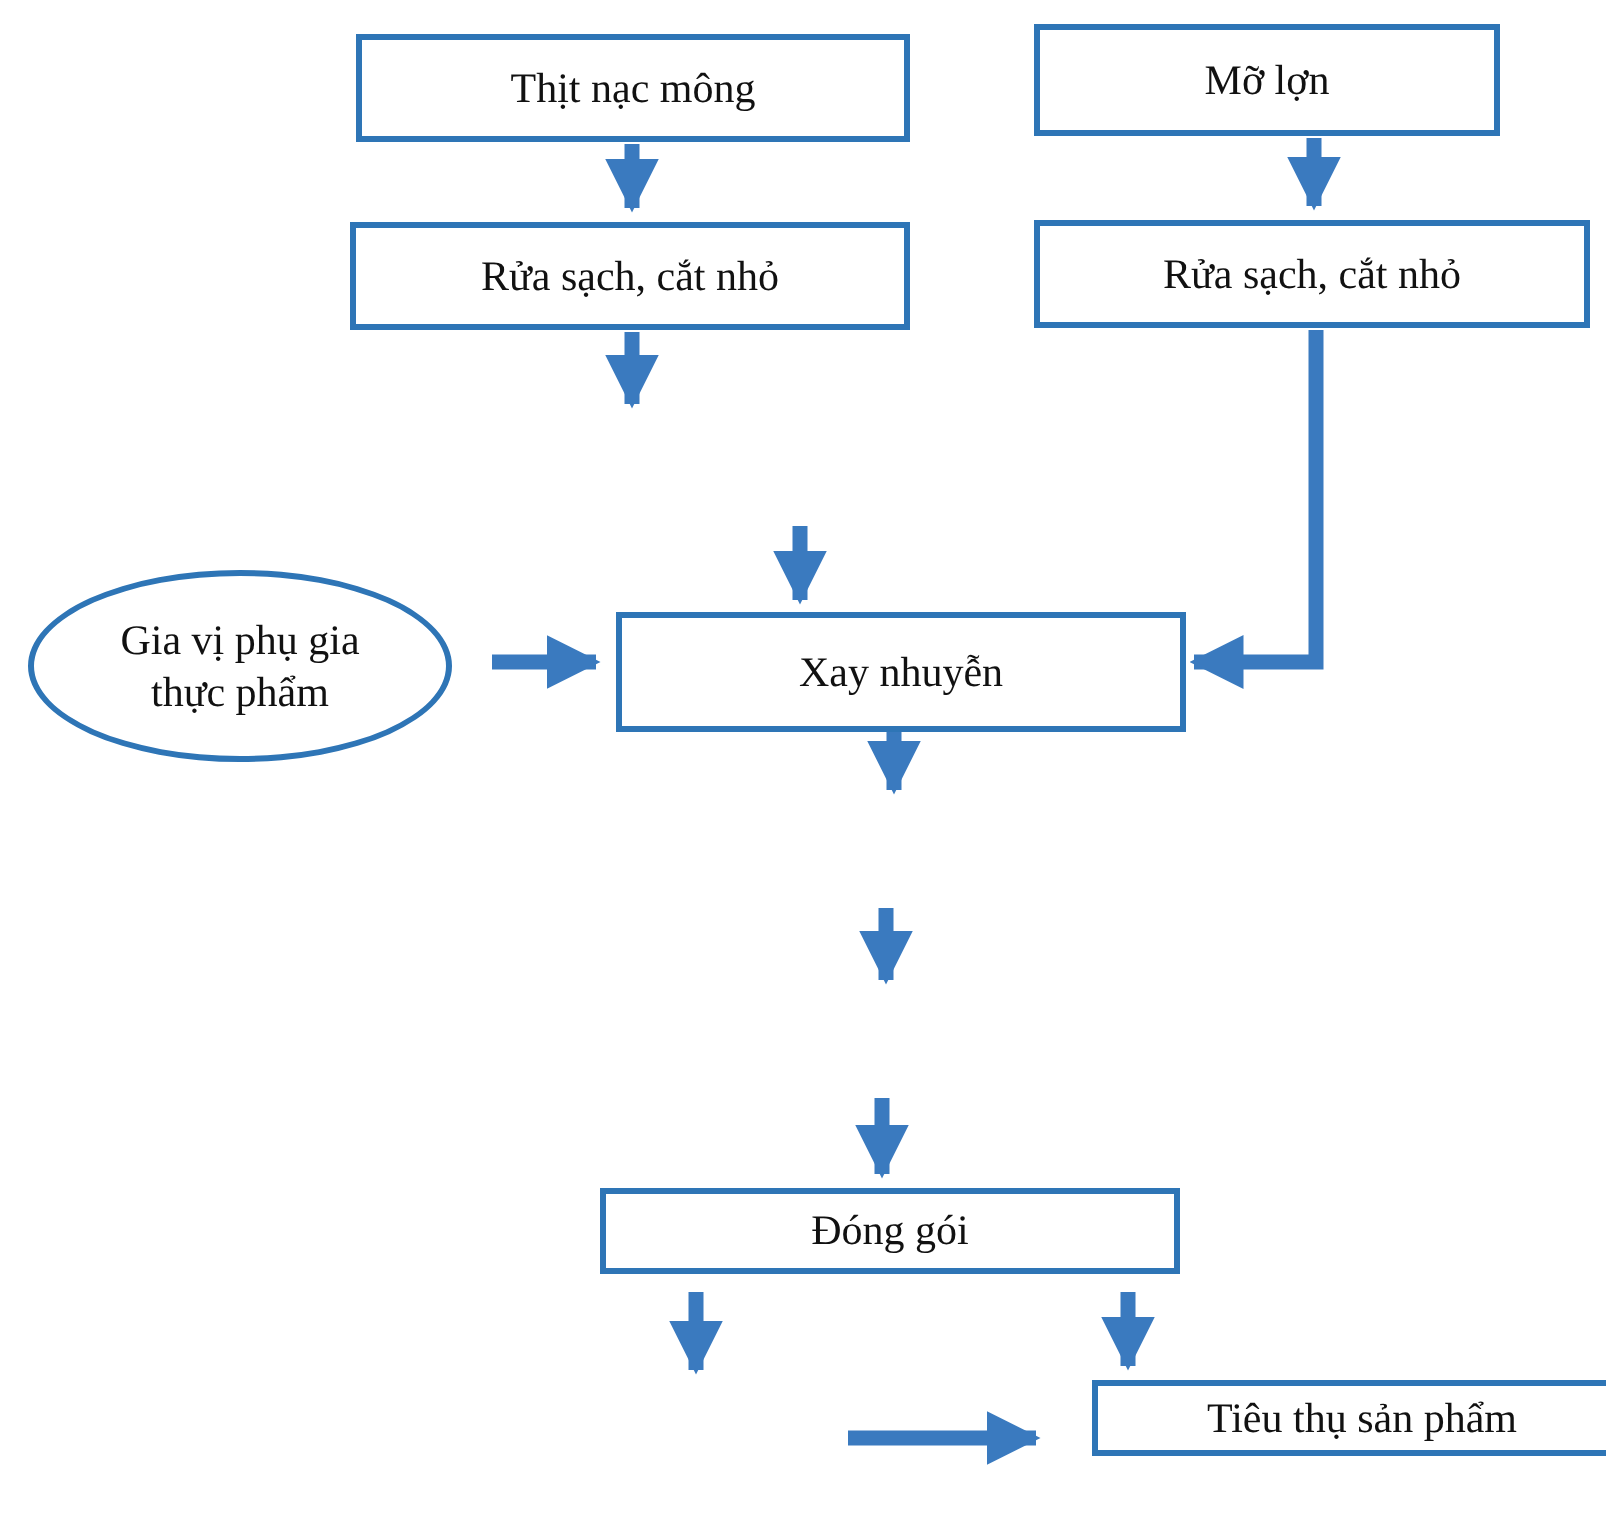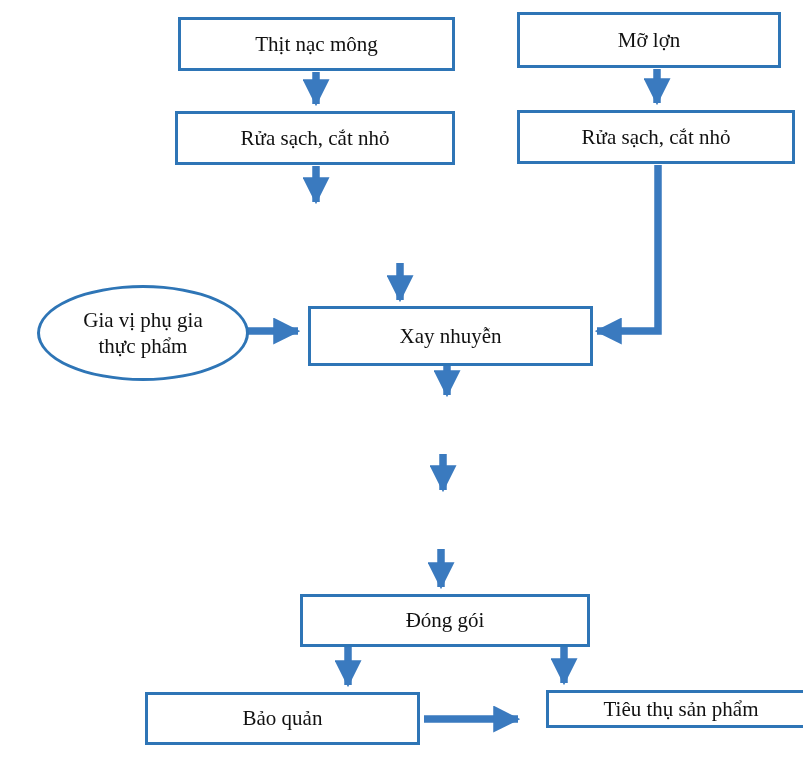--- a/index.html
+++ b/index.html
@@ -65,33 +65,32 @@
     <path class="arrow" d="M447 360 L447 395" marker-end="url(#ah)"></path>
     <path class="arrow" d="M443 454 L443 490" marker-end="url(#ah)"></path>
     <path class="arrow" d="M441 549 L441 587" marker-end="url(#ah)"></path>
     <path class="arrow" d="M348 646 L348 685" marker-end="url(#ah)"></path>
     <path class="arrow" d="M564 646 L564 683" marker-end="url(#ah)"></path>
     <path class="arrow" d="M424 719 L518 719" marker-end="url(#ah)"></path>
   </svg>
 
   <div class="node" style="left:178px;top:17px;width:277px;height:54px">Thịt nạc mông</div>
 
-  <div class="node" style="left:517px;top:12px;width:264px;height:56px">Mỡ lợn</div>
+  <div class="node" style="left:517px;top:12px;width:233px;height:56px">Mỡ lợn</div>
 
   <div class="node" style="left:175px;top:111px;width:280px;height:54px">Rửa sạch, cắt nhỏ</div>
 
   <div class="node" style="left:517px;top:110px;width:278px;height:54px">Rửa sạch, cắt nhỏ</div>
 
 
-  <div class="node ellipse" style="left:37px;top:285px;width:212px;height:96px">Gia vị phụ gia
+  <div class="node ellipse" style="left:14px;top:285px;width:212px;height:96px">Gia vị phụ gia
 thực phẩm</div>
 
   <div class="node" style="left:308px;top:306px;width:285px;height:60px">Xay nhuyễn</div>
 
 
 
-  <div class="node" style="left:300px;top:594px;width:290px;height:53px">Đóng gói</div>
+  <div class="node" style="left:300px;top:594px;width:290px;height:43px">Đóng gói</div>
 
-  <div class="node" style="left:145px;top:692px;width:275px;height:53px">Bảo quản</div>
 
   <div class="node" style="left:546px;top:690px;width:270px;height:38px">Tiêu thụ sản phẩm</div>
 
 </div>
 
 </body></html>

